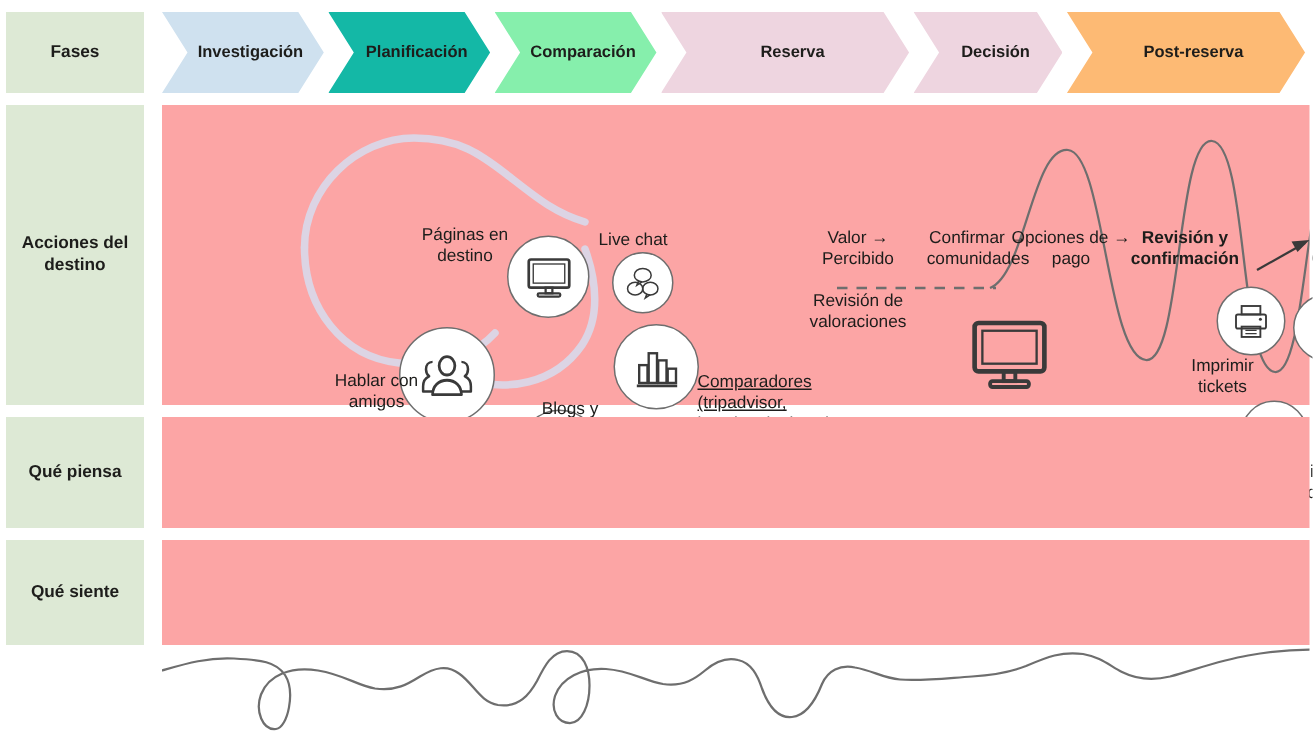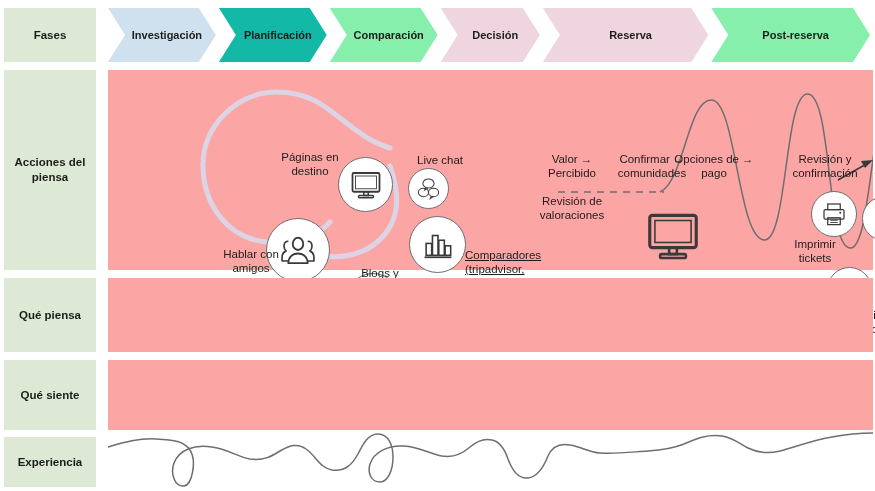--- a/index.html
+++ b/index.html
@@ -117,49 +117,46 @@
 </style>
 </head>
 <body>
 
 <div id="stage">
 
   <div class="rowlabel" style="top:8px;height:54px;">
     <span>Fases</span>
   </div>
   <div class="rowlabel" style="top:70px;height:200px;">
-    <span>Acciones del piensa</span>
+    <span>Acciones del destino</span>
   </div>
   <div class="rowlabel" style="top:278px;height:74px;">
     <span>Qué piensa</span>
   </div>
   <div class="rowlabel" style="top:360px;height:70px;">
     <span>Qué siente</span>
-  </div>
-  <div class="rowlabel" style="top:437px;height:50px;">
-    <span>Experiencia</span>
   </div>
 
   <div class="phases" id="phases-bar">
       <div class="phase first" style="background: rgb(207, 225, 239); flex: 1.02 1 0%;">
         <span>Investigación</span>
       </div>
       <div class="phase" style="background: #14b8a6; flex: 1.02 1 0%;">
         <span>Planificación</span>
       </div>
       <div class="phase" style="background: #86efac; flex: 1.02 1 0%;">
         <span>Comparación</span>
       </div>
+      <div class="phase" style="background: rgb(238, 213, 224); flex: 1.62 1 0%;">
+        <span>Reserva</span>
+      </div>
       <div class="phase" style="background: rgb(238, 213, 224); flex: 0.93 1 0%;">
         <span>Decisión</span>
       </div>
-      <div class="phase" style="background: rgb(238, 213, 224); flex: 1.62 1 0%;">
-        <span>Reserva</span>
-      </div>
-      <div class="phase" style="background: #86efac; flex: 1.55 1 0%;">
+      <div class="phase" style="background: #fdba74; flex: 1.55 1 0%;">
         <span>Post-reserva</span>
       </div>
     </div>
 
   <div class="panel" style="top:70px;height:200px;">
 
     <svg class="abs" style="left:0;top:0;" width="765" height="200">
       <path d="M 95,95 C 95,55 130,22 168,22 C 200,22 215,35 232,48
                C 250,62 262,72 282,78" fill="none" stroke="#dcd4e4" stroke-width="5" stroke-linecap="round"></path>
       <path d="M 95,95 C 95,135 120,168 158,172 C 190,175 210,165 222,152" fill="none" stroke="#dcd4e4" stroke-width="5" stroke-linecap="round"></path>
@@ -284,21 +281,21 @@
         <rect x="11" y="13" width="26" height="17" rx="1.5" fill="none" stroke="#3a3a3a" stroke-width="2"></rect>
         <rect x="14" y="16" width="20" height="11" fill="none" stroke="#3a3a3a" stroke-width="1"></rect>
         <path d="M6,34 l36,0 l-3,-4 l-30,0 z" fill="none" stroke="#3a3a3a" stroke-width="2" stroke-linejoin="round"></path>
       </svg>
           </span>
         </div>
       </div>
     <div id="action-notes">
         <div class="note" style="left: 152px; top: 80px; width: 100px;">Páginas en
 destino</div>
-        <div class="note" style="left: 292px; top: 83px; width: 80px;">Live chat</div>
+        <div class="note" style="left: 274px; top: 83px; width: 80px;">Live chat</div>
         <div class="note" style="left: 98px; top: 177px; width: 90px;">Hablar con
 amigos</div>
         <div class="note" style="left: 223px; top: 196px; width: 98px;">Blogs y
 comunidades</div>
         <div class="note" style="left: 172px; top: 238px; width: 82px;">Buscar en
 Google</div>
         <div class="note" style="left: 282px; top: 211px; width: 60px;">Buscar
 vuelos</div>
         <div class="note" style="left: 280px; top: 240px; width: 62px;">Buscar
 hoteles</div>
@@ -306,21 +303,21 @@
 (tripadvisor,
 kayak, minube…)</div>
         <div class="note" style="left: 425px; top: 82px; width: 78px;">Valor →
 Percibido</div>
         <div class="note" style="left: 418px; top: 124px; width: 92px;">Revisión de
 valoraciones</div>
         <div class="note" style="left: 504px; top: 82px; width: 80px;">Confirmar →
 comunidades</div>
         <div class="note" style="left: 560px; top: 82px; width: 92px;">Opciones de →
 pago</div>
-        <div class="note" style="left: 670px; top: 82px; width: 94px;">Revisión y
+        <div class="note" style="left: 635px; top: 82px; width: 94px; font-weight: bold;">Revisión y
 confirmación</div>
         <div class="note" style="left: 672px; top: 167px; width: 70px;">Imprimir
 tickets</div>
         <div class="note" style="left: 752px; top: 96px; width: 72px;">Cambiar
 planes</div>
         <div class="note" style="left: 662px; top: 222px; width: 80px;">Visitar
 hoteles,
 excursiones</div>
         <div class="note" style="left: 722px; top: 238px; width: 88px;">Planificar
 actividades</div>

